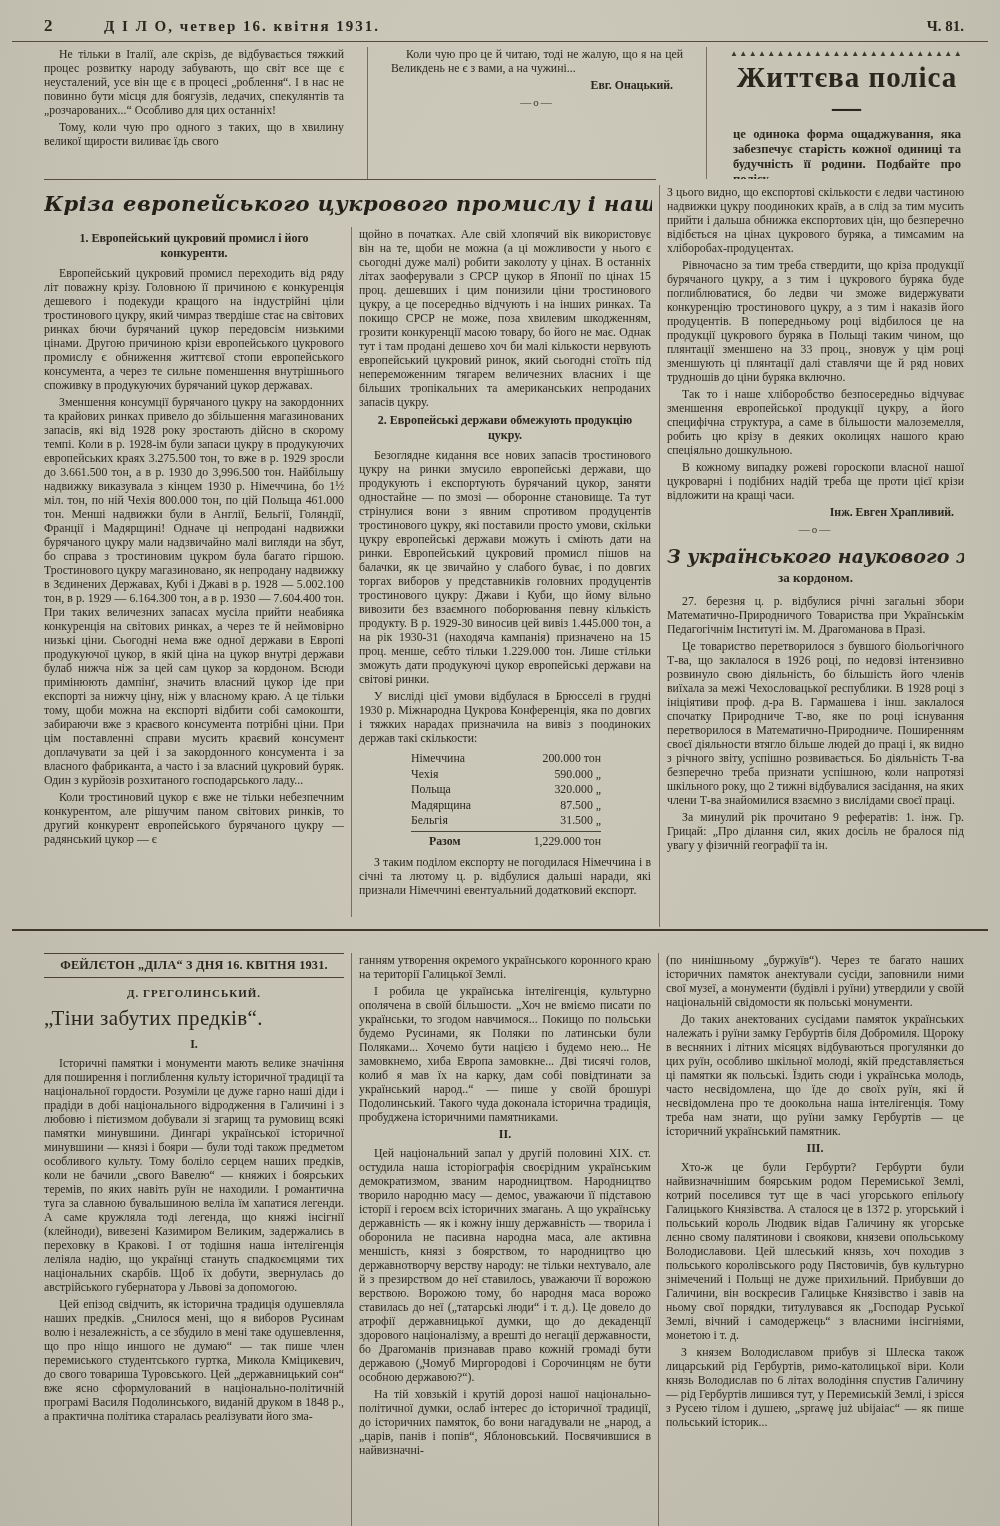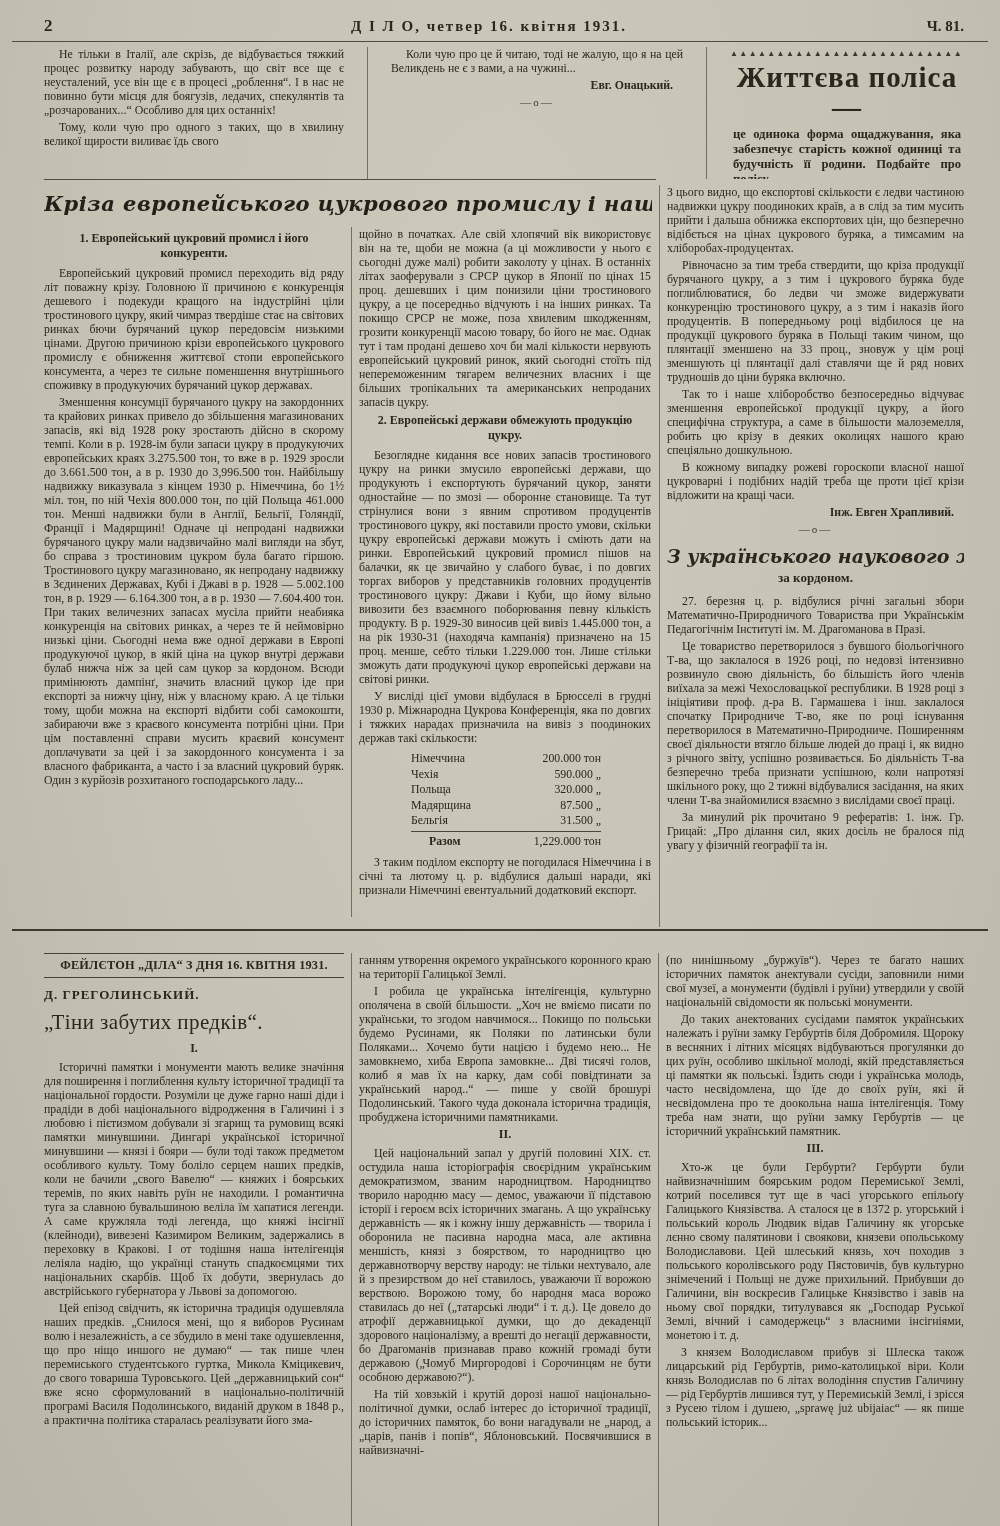--- a/index.html
+++ b/index.html
@@ -6,21 +6,21 @@
   html,body { width:1000px; }
   body { font-family:"Liberation Serif", serif; background:#8d8a80; }
   .page {
     position:relative; width:1000px; height:1526px; overflow:hidden;
     background: radial-gradient(ellipse at 50% 25%, #cdc9bb 0%, #c6c2b4 55%, #bab6a7 100%);
     color:#2a271f; padding-top:14px;
   }
   
   .masthead { display:flex; align-items:baseline; font-weight:bold; padding:2px 36px 3px 44px; }
   .page-num { font-size:17px; width:60px; }
-  .paper-title { flex:1; text-align:center; font-size:15px; letter-spacing:2px; }
+  .paper-title { flex:1; font-size:15px; letter-spacing:2px; }
   .issue { font-size:15px; width:90px; text-align:right; }
   .hrule { border-top:1px solid #514c3d; margin:2px 12px 0 12px; }
   .hrule.heavy { border-top:2px solid #3e392c; }
   .hrule.left-only { margin:0; width:612px; margin-left:44px; }
 
   
   .row { display:flex; padding:0 36px 0 44px; overflow:hidden; }
   .vrule { width:1px; background:#736e5f; margin:0 7px; align-self:stretch; }
   .colA { width:300px; overflow:hidden; }
   .colB { width:292px; overflow:hidden; }
@@ -57,21 +57,21 @@
   .qrow .amt { text-align:right; }
   .qrow.total { border-top:1px solid #4a453a; margin-top:2px; padding-top:2px; }
   .qrow.total .country { padding-left:18px; font-weight:bold; }
 
   
   .science-title { font-family:"DejaVu Serif", serif; font-style:italic; font-weight:bold; font-size:19px; line-height:24px; text-align:center; margin:8px 0 2px; white-space:nowrap; }
   .science-sub { font-weight:bold; font-size:13px; text-align:center; margin-bottom:8px; }
 
   
   .feu-header { border-top:1px solid #474234; border-bottom:1px solid #474234; font-weight:bold; font-size:12.3px; text-align:center; padding:4px 0; letter-spacing:0.2px; }
-  .feu-author { font-weight:bold; font-size:13px; letter-spacing:1px; margin:9px 0 7px; }
+  .feu-author { font-weight:bold; font-size:11px; letter-spacing:1px; margin:9px 0 7px;text-align:center; }
   .feu-title { font-size:21px; font-weight:normal; letter-spacing:0.4px; margin:0 0 7px; line-height:24px; }
   .section-label { text-align:center; font-weight:bold; font-size:12px; margin:3px 0 4px; }
 </style>
 </head>
 <body>
 
 <div class="page">
 
   <header class="masthead">
     <span class="page-num">2</span>
@@ -104,20 +104,21 @@
   <div class="hrule left-only"></div>
 
   <section class="row main-row">
     <div class="main-left">
       <h1 class="headline">Кріза европейського цукрового промислу і наше хліборобство.</h1>
       <div class="two-cols">
         <div class="colA">
           <p class="sec-heading">1. Европейський цукровий промисл і його конкуренти.</p>
           <p>Европейський цукровий промисл переходить від ряду літ поважну крізу. Головною її причиною є конкуренція дешевого і подекуди кращого на індустрійні ціли тростинового цукру, який чимраз твердіше стає на світових ринках бючи бурячаний цукор передовсім низькими цінами. Другою причиною крізи европейського цукрового промислу є обниження життєвої стопи европейського консумента, а через те сильне поменшення внутрішнього споживку в продукуючих бурячаний цукор державах.</p>
           <p>Зменшення консумції бурячаного цукру на закордонних та крайових ринках привело до збільшення магазинованих запасів, які від 1928 року зростають дійсно в скорому темпі. Коли в р. 1928-ім були запаси цукру в продукуючих европейських краях 3.275.500 тон, то вже в р. 1929 зросли до 3.661.500 тон, а в р. 1930 до 3,996.500 тон. Найбільшу надвижку виказувала з кінцем 1930 р. Німеччина, бо 1½ міл. тон, по ній Чехія 800.000 тон, по цій Польща 461.000 тон. Менші надвижки були в Англії, Бельгії, Голяндії, Франції і Мадярщині! Одначе ці непродані надвижки бурячаного цукру мали надзвичайно малі вигляди на збут, бо справа з тростиновим цукром була багато гіршою. Тростинового цукру магазиновано, як непродану надвижку в Зєдинених Державах, Кубі і Джаві в р. 1928 — 5.002.100 тон, в р. 1929 — 6.164.300 тон, а в р. 1930 — 7.604.400 тон. При таких величезних запасах мусіла прийти неабияка конкуренція на світових ринках, а через те й неймовірно низькі ціни. Сьогодні нема вже одної держави в Европі продукуючої цукор, в якій ціна на цукор внутрі держави булаб нижча ніж за цей сам цукор за кордоном. Всюди примінюють дампінґ, значить власний цукор іде при експорті за нижчу ціну, ніж у власному краю. А це тільки тому, щоби можна на експорті відбити собі самокошти, забираючи вже з краєвого консумента потрібні ціни. При цім поставленні справи мусить краєвий консумент доплачувати за цей і за закордонного консумента і за власного фабриканта, а часто і за власний цукровий буряк. Один з курйозів розхитаного господарського ладу...</p>
+          <p>Коли тростиновий цукор є вже не тільки небезпечним конкурентом, але рішучим паном світових ринків, то другий конкурент европейського бурячаного цукру — радянський цукор — є</p>
         </div>
         <div class="vrule"></div>
         <div class="colB">
           <p class="noindent">щойно в початках. Але свій хлопячий вік використовує він на те, щоби не можна (а ці можливости у нього є сьогодні дуже малі) робити заколоту у цінах. В останніх літах заоферували з СРСР цукор в Японії по цінах 15 проц. дешевших і цим понизили ціни тростинового цукру, а це посередньо відчують і на інших ринках. Та покищо СРСР не може, поза хвилевим шкодженням, грозити конкуренції масою товару, бо його не має. Однак тут і там продані дешево хоч би малі кількости нервують европейський цукровий ринок, який сьогодні стоїть під непереможенним тягарем величезних власних і ще більших тропікальних та американських непроданих запасів цукру.</p>
           <p class="sec-heading">2. Европейські держави обмежують продукцію цукру.</p>
           <p>Безоглядне кидання все нових запасів тростинового цукру на ринки змусило европейські держави, що продукують і експортують бурячаний цукор, заняти одностайне — по змозі — оборонне становище. Та тут стрінулися вони з явним спротивом продуцентів тростинового цукру, які поставили просто умови, скільки цукру европейські держави можуть і сміють дати на ринки. Европейський цукровий промисл пішов на балачки, як це звичайно у слабого буває, і по довгих торгах виборов у представників головних продуцентів тростинового цукру: Джави і Куби, що йому вільно вивозити без взаємного поборювання певну кількість продукту. В р. 1929-30 виносив цей вивіз 1.445.000 тон, а на рік 1930-31 (находяча кампанія) призначено на 15 проц. менше, себто тільки 1.229.000 тон. Лише стільки зможуть дати продукуючі цукор европейські держави на світові ринки.</p>
           <p>У висліді цієї умови відбулася в Брюсселі в грудні 1930 р. Міжнародна Цукрова Конференція, яка по довгих і тяжких нарадах призначила на вивіз з поодиноких держав такі скількости:</p>
           <div class="quota-table">
             <div class="qrow">
                 <span class="country">Німеччина</span>

